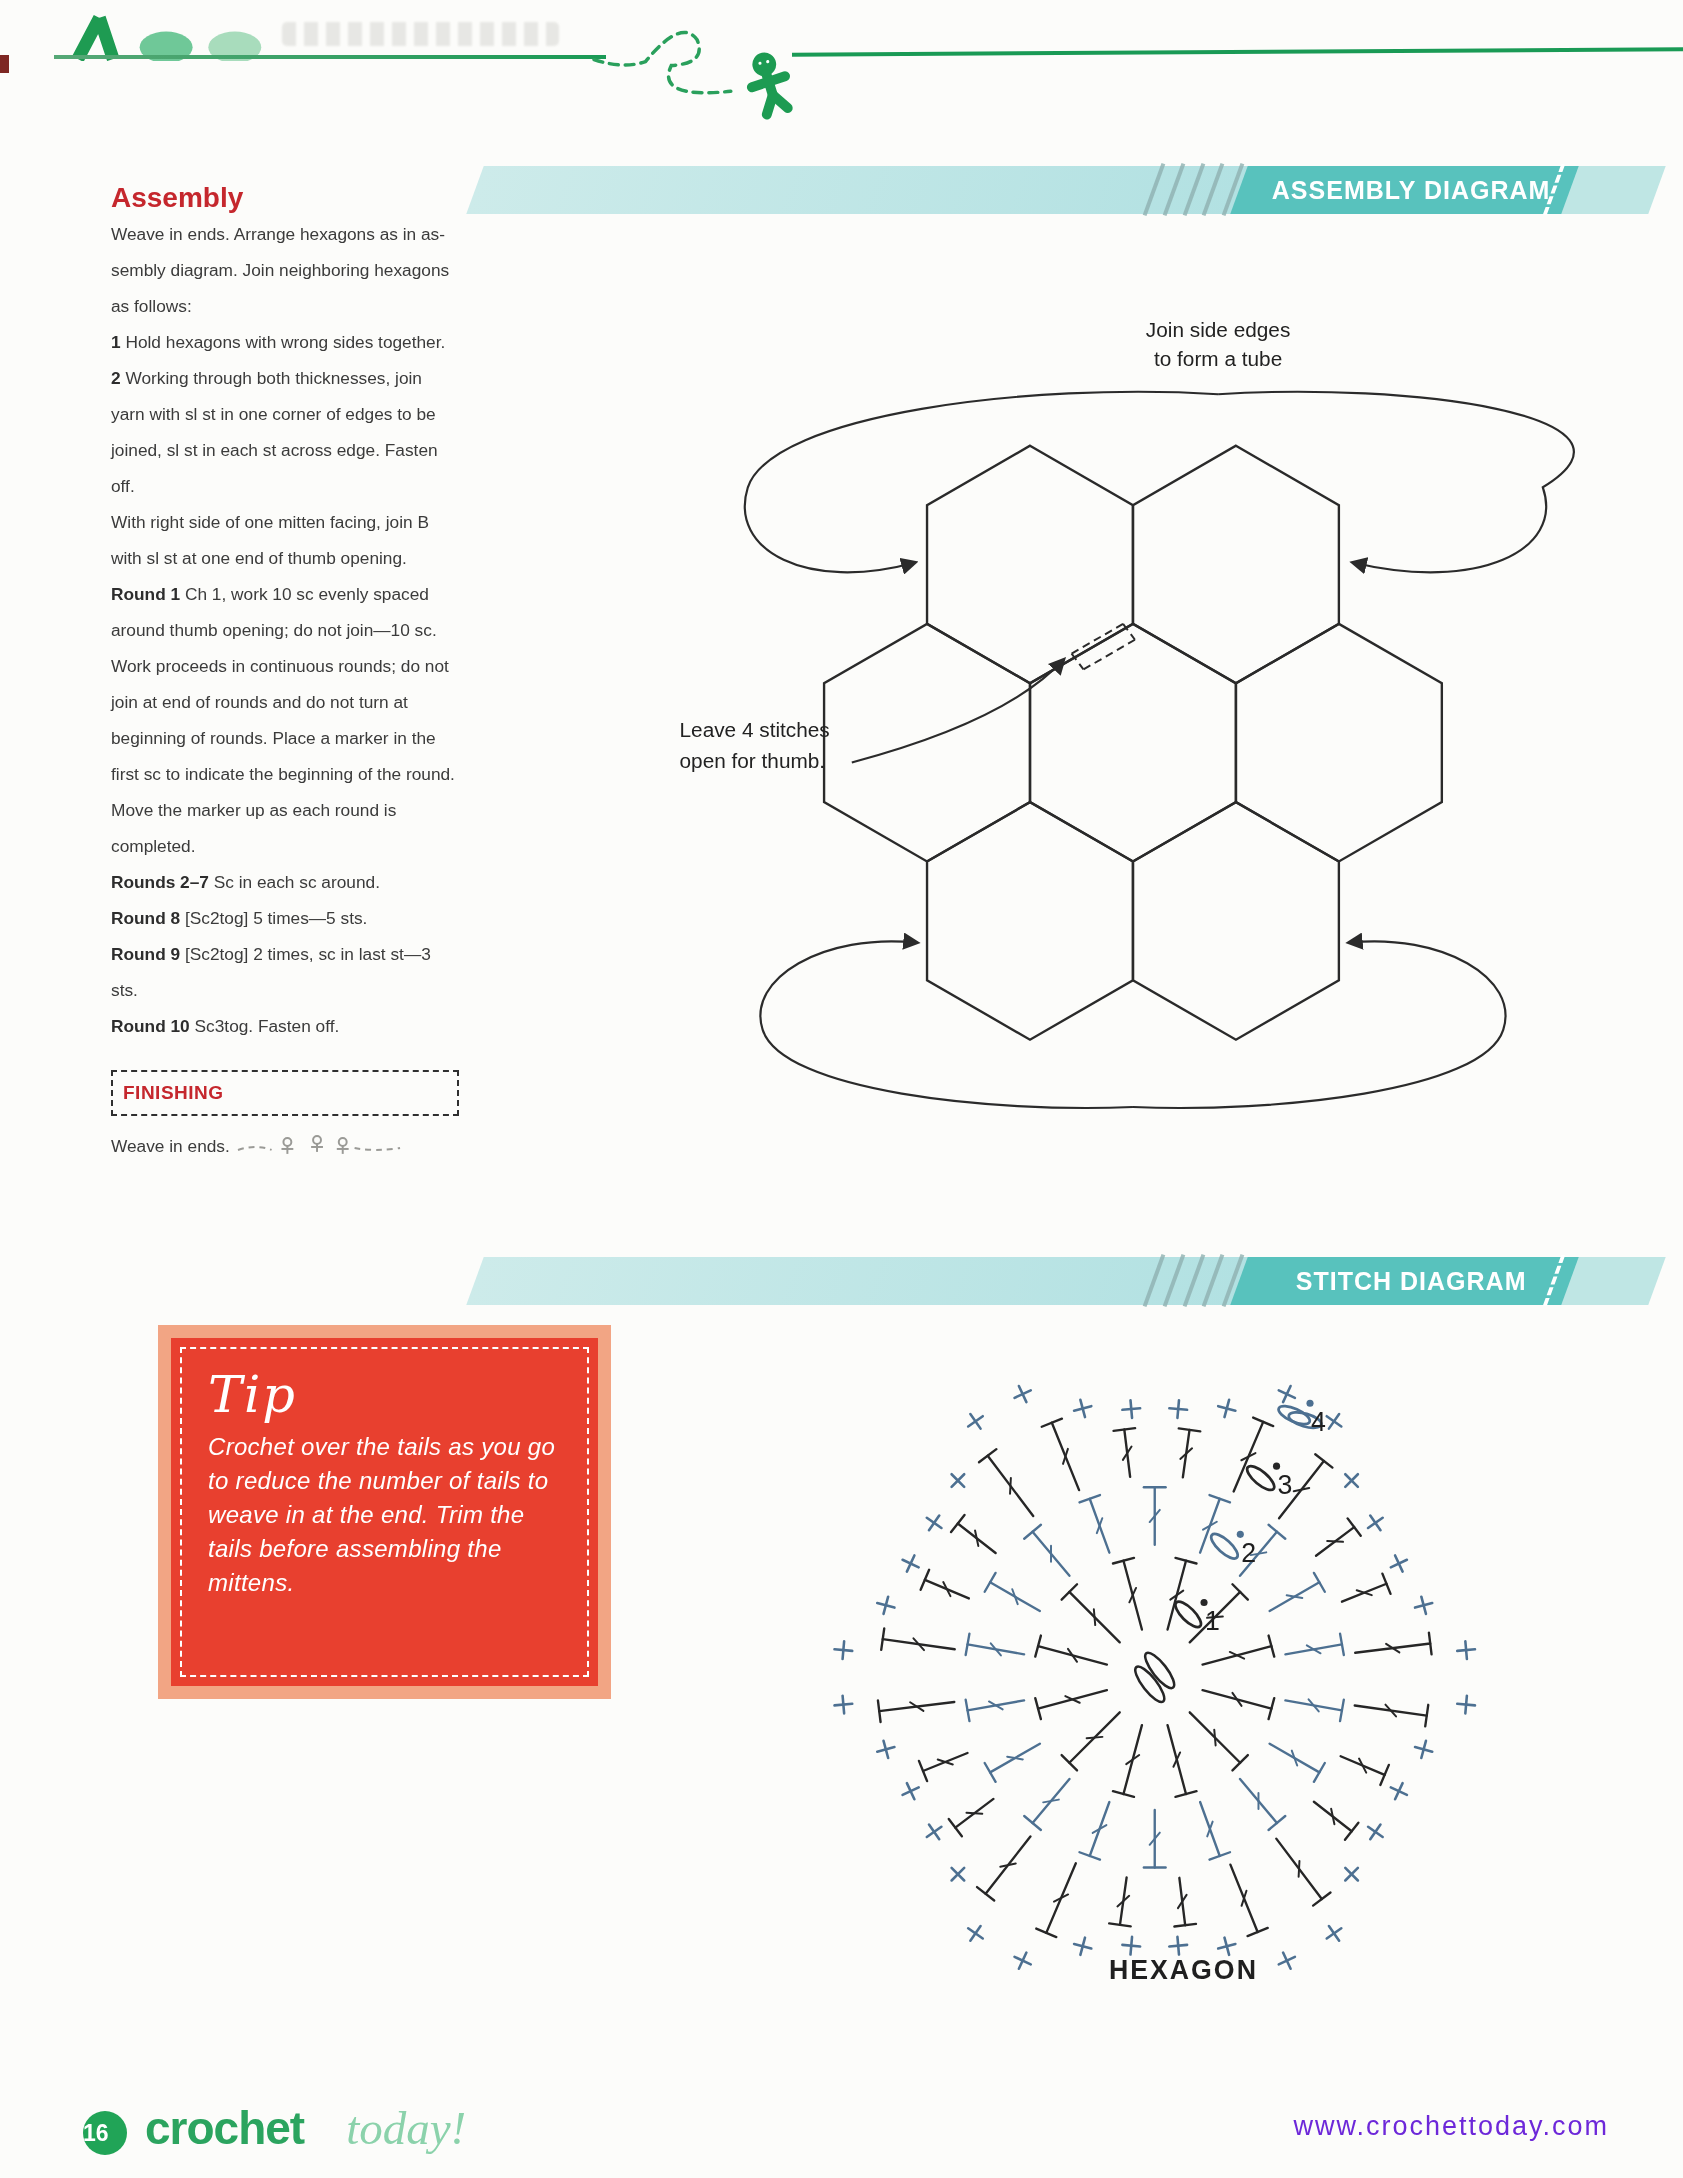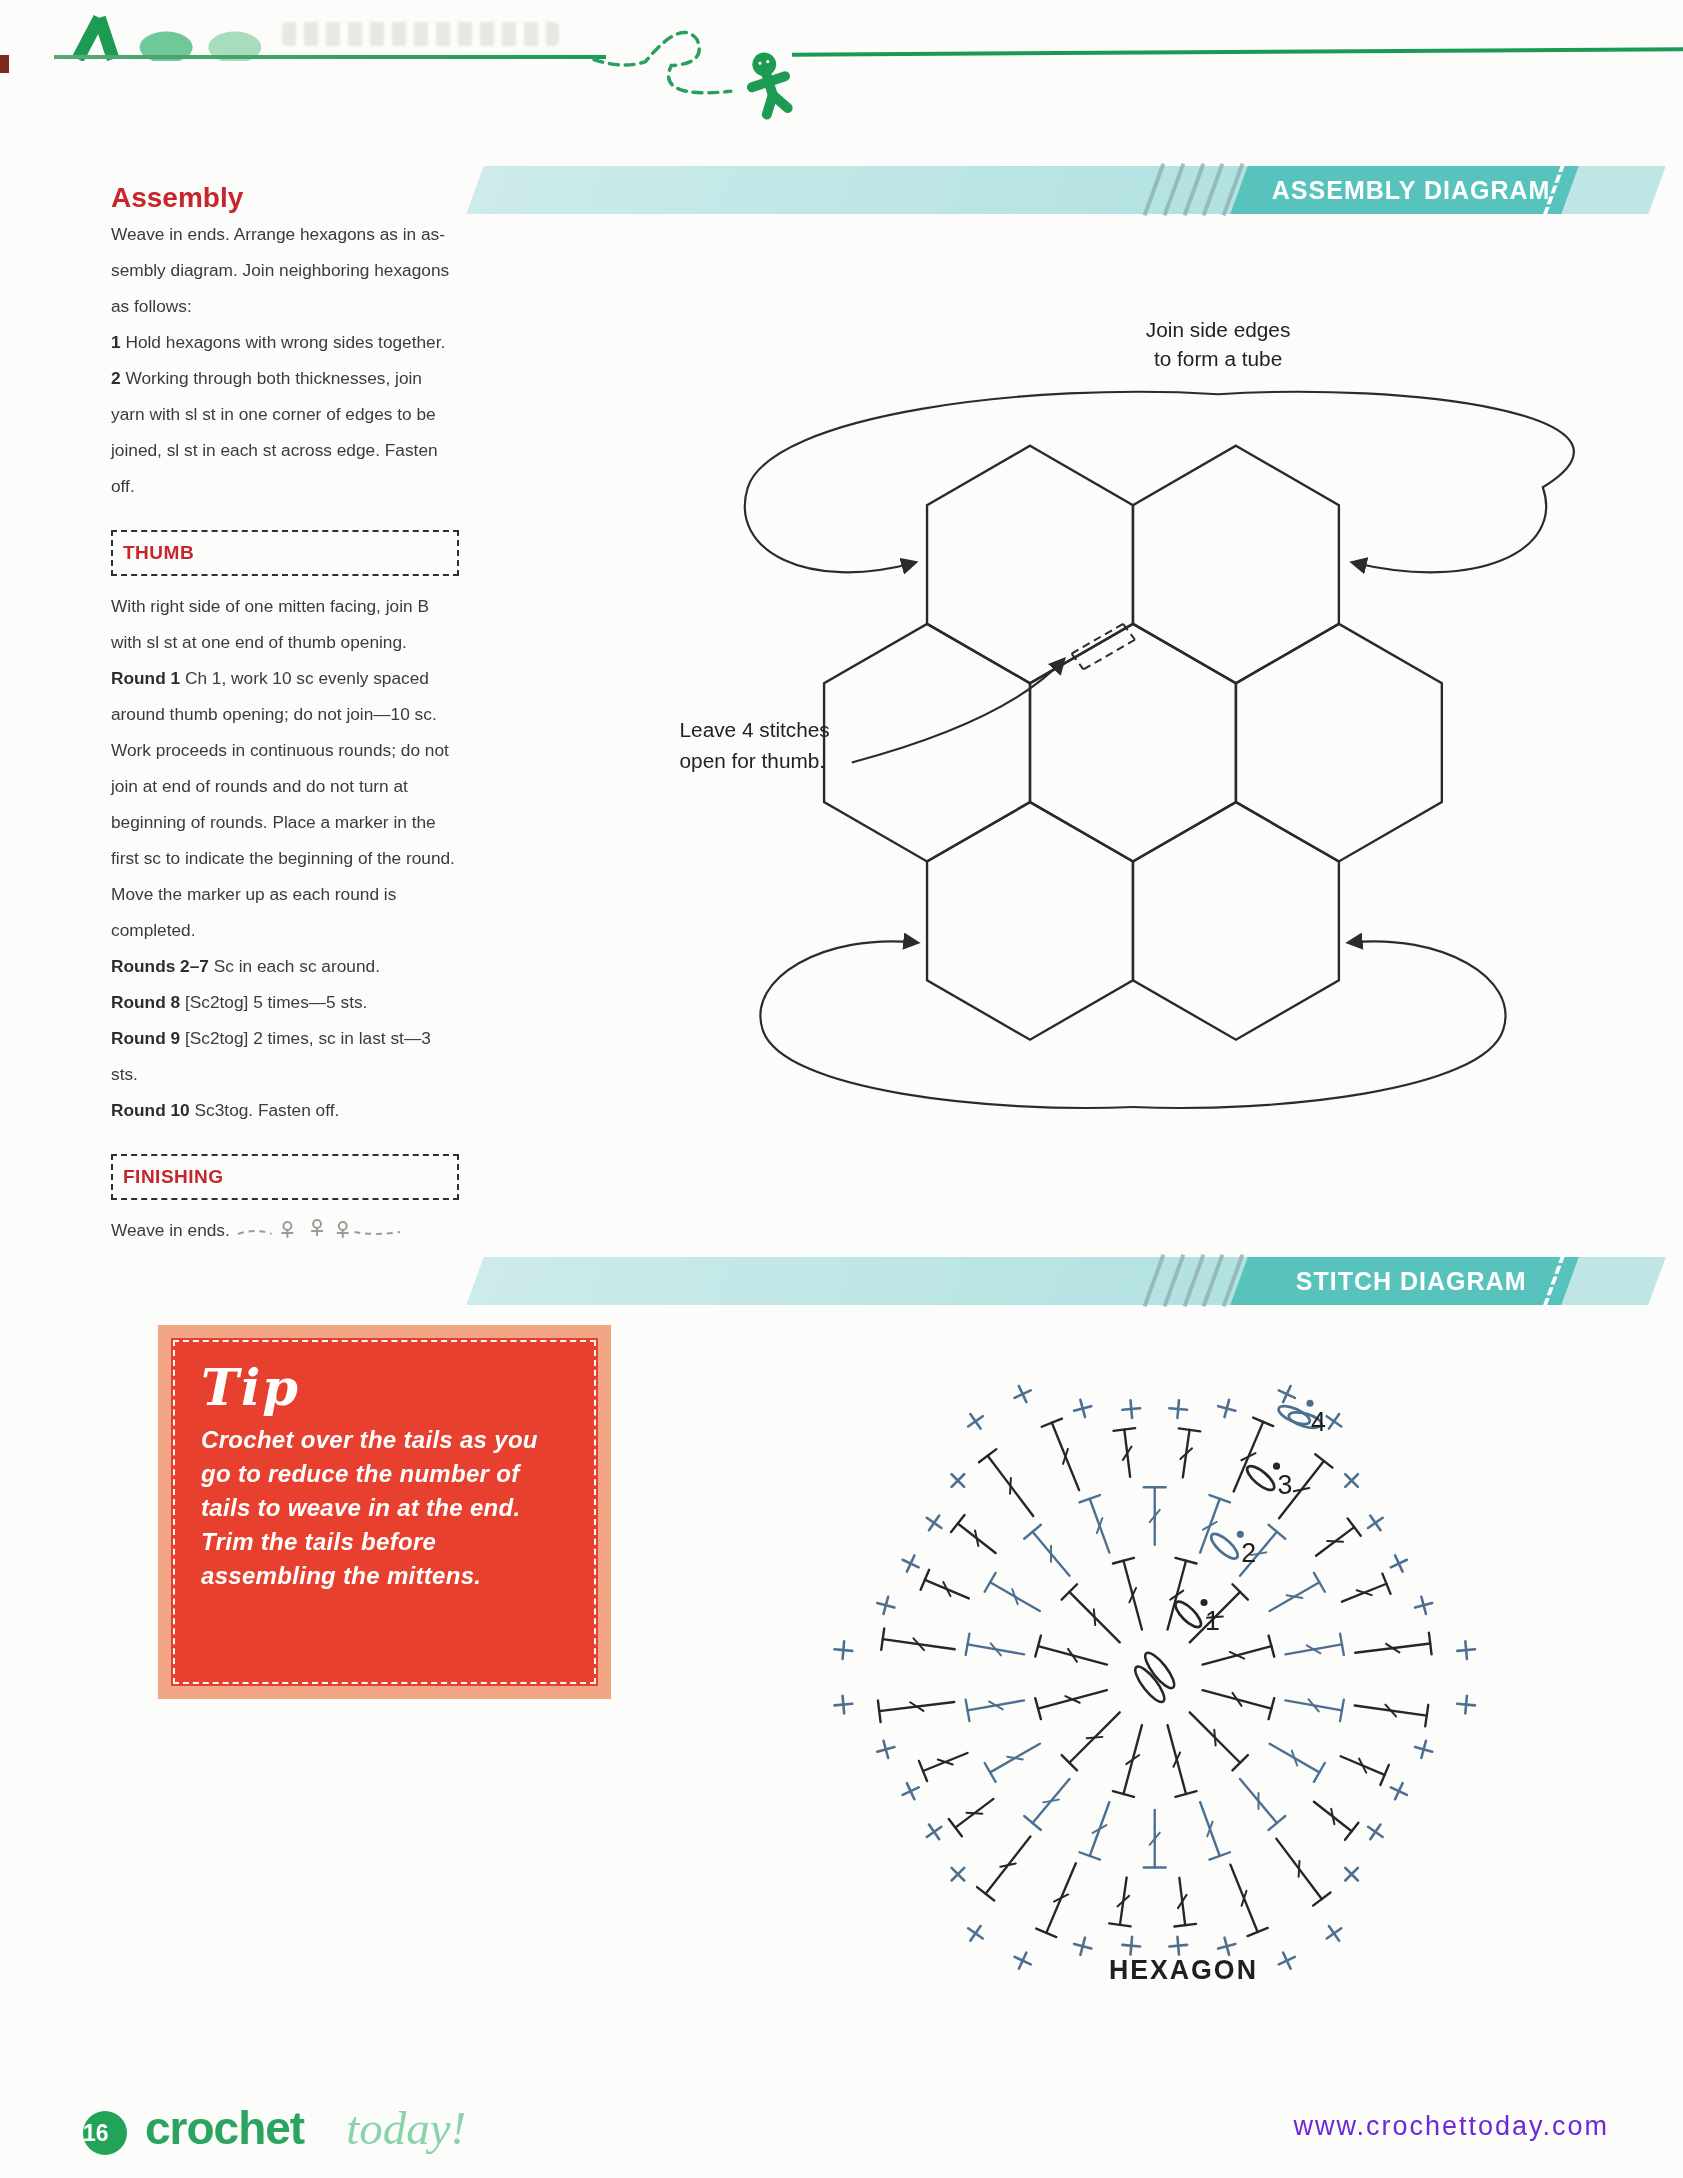--- a/index.html
+++ b/index.html
@@ -18,21 +18,21 @@
   .col-left{position:absolute;left:111px;top:180px;width:348px;font-size:17.3px;line-height:36px;}
   .col-left p{margin:0;}
   .sec-title{font-size:28px;font-weight:bold;color:#c5272d;line-height:36px;}
   .step b,.rnd b{color:#2d2d2d;}
   .sec-box{border:2.5px dashed #2f2f2f;padding:3px 10px;margin:26px 0 12px 0;}
   .sec-box .boxed-title{font-size:19px;font-weight:bold;color:#c5272d;letter-spacing:0.5px;line-height:28px;}
   .trail-svg{vertical-align:-8px;margin-left:6px;}
   
   .tip{position:absolute;left:158px;top:1325px;width:453px;height:374px;background:#f2a584;
        padding:13px;box-sizing:border-box;}
-  .tip-red{width:100%;height:100%;background:#e8402f;padding:2px;box-sizing:border-box;font-weight:bold;}
+  .tip-red{width:100%;height:100%;background:#e8402f;padding:9px;box-sizing:border-box;}
   .tip-dash{width:100%;height:100%;border:2.5px dashed #ffffff;box-sizing:border-box;
             padding:18px 26px;color:#fff;}
   .tip-title{font-family:"DejaVu Serif",serif;font-style:italic;font-size:51px;line-height:55px;
              letter-spacing:2px;}
   .tip-text{font-style:italic;font-size:24px;line-height:34px;margin-top:8px;letter-spacing:0.3px;}
   
   .banner{position:absolute;left:465px;width:1188px;height:48px;}
   .banner .strip{position:absolute;left:10px;top:0;width:767px;height:100%;
                  background:linear-gradient(90deg,#cdebea,#b2e1e2);transform:skewX(-20deg);}
   .banner .slash{position:absolute;top:-4px;width:4px;height:55px;background:#8fb0b0;
@@ -86,23 +86,20 @@
     </g>
   </svg>
   <div class="hdr-line2"></div>
 
   <div class="col-left">
     <div class="sec-title">Assembly</div>
     <p class="intro">Weave in ends. Arrange hexagons as in as-sembly diagram. Join neighboring hexagons as follows:</p>
     <p class="step"><b>1</b> <span>Hold hexagons with wrong sides together.</span></p>
     <p class="step"><b>2</b> <span>Working through both thicknesses, join yarn with sl st in one corner of edges to be joined, sl st in each st across edge. Fasten off.</span></p>
 
-    <div class="sec-box">
-      <span class="boxed-title">THUMB</span>
-    </div>
     <p>With right side of one mitten facing, join B with sl st at one end of thumb opening.</p>
     <p class="rnd"><b>Round 1</b> <span>Ch 1, work 10 sc evenly spaced around thumb opening; do not join—10 sc. Work proceeds in continuous rounds; do not join at end of rounds and do not turn at beginning of rounds. Place a marker in the first sc to indicate the beginning of the round. Move the marker up as each round is completed.</span></p>
     <p class="rnd"><b>Rounds 2–7</b> <span>Sc in each sc around.</span></p>
     <p class="rnd"><b>Round 8</b> <span>[Sc2tog] 5 times—5 sts.</span></p>
     <p class="rnd"><b>Round 9</b> <span>[Sc2tog] 2 times, sc in last st—3 sts.</span></p>
     <p class="rnd"><b>Round 10</b> <span>Sc3tog. Fasten off.</span></p>
 
     <div class="sec-box">
       <span class="boxed-title">FINISHING</span>
     </div>

